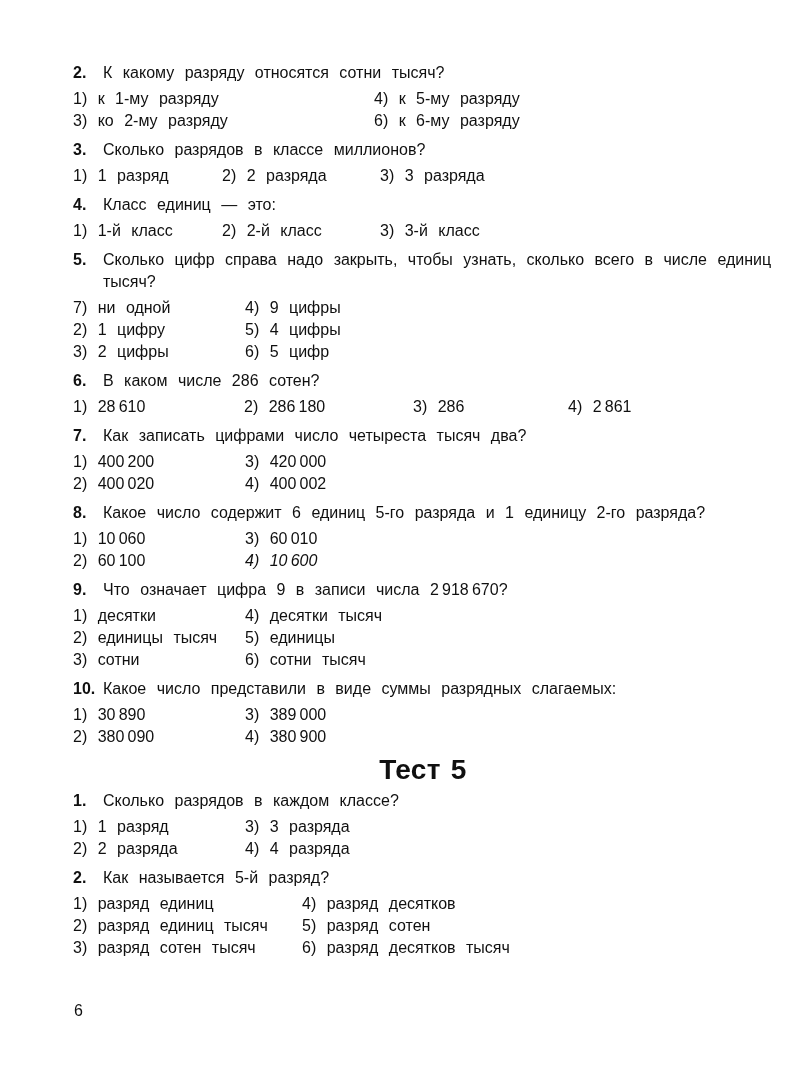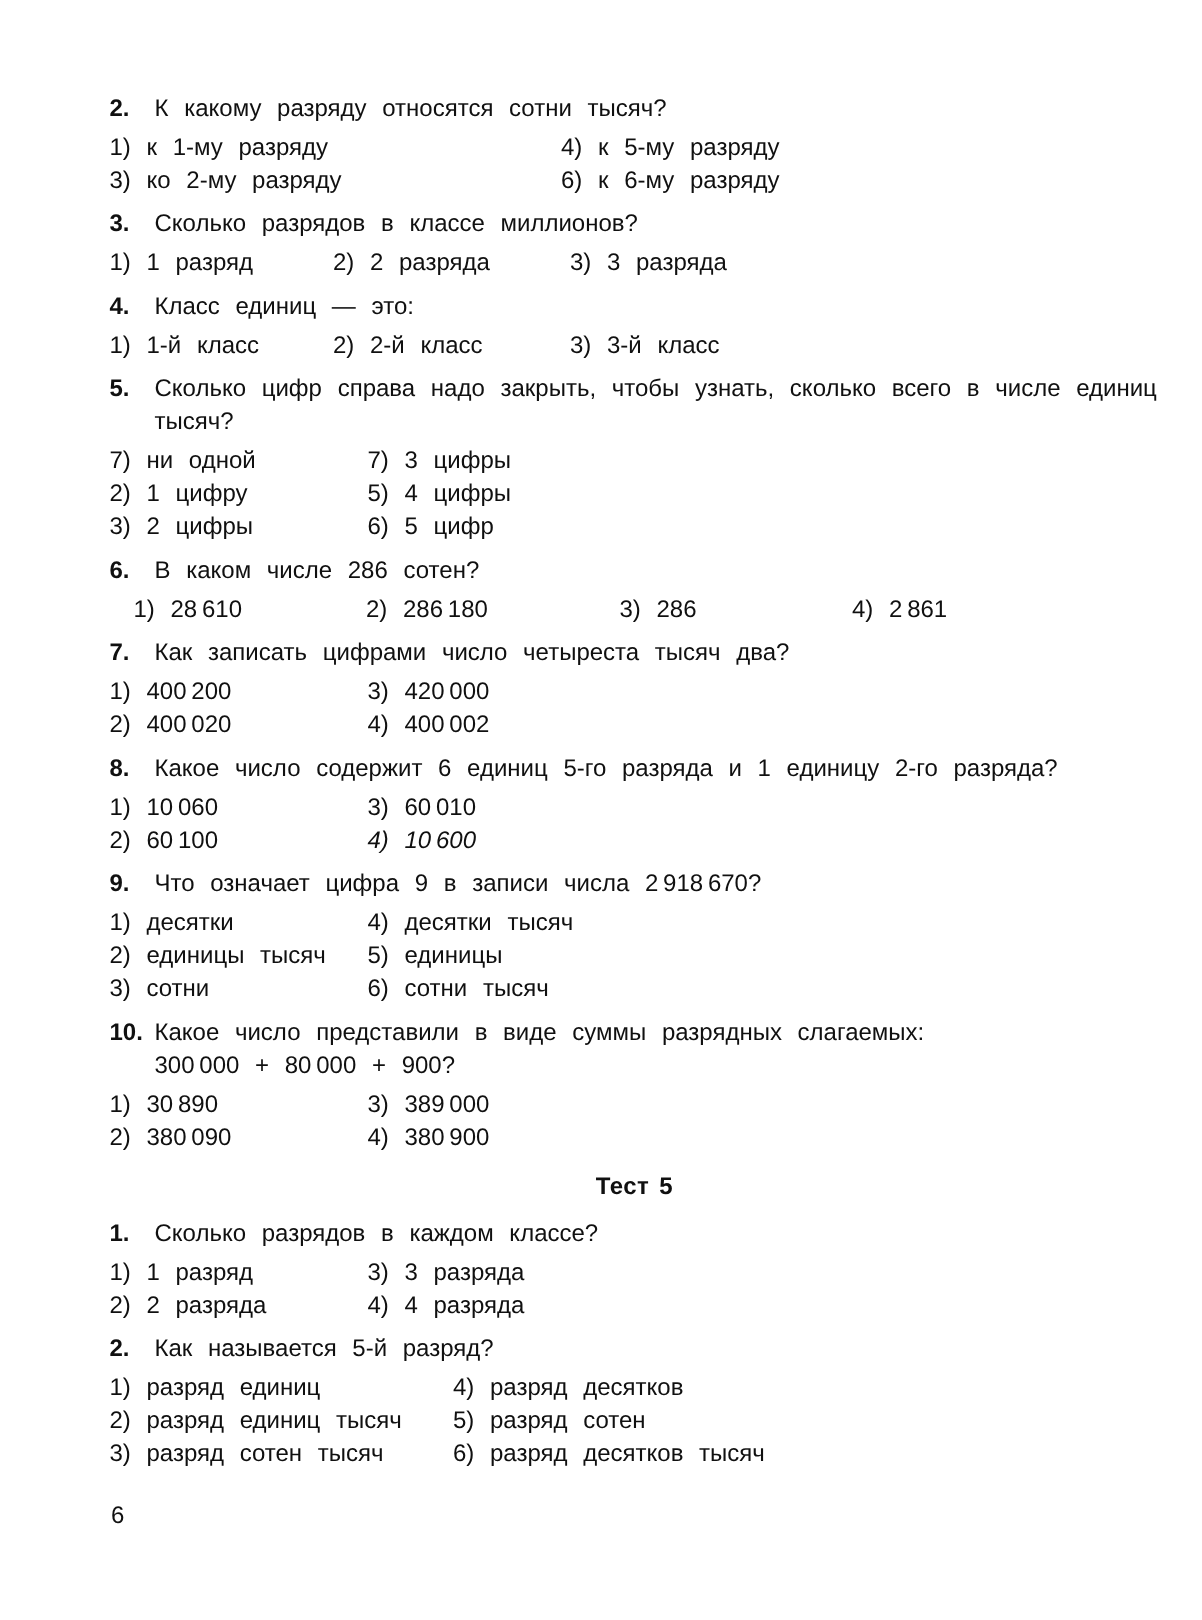--- a/index.html
+++ b/index.html
@@ -17,21 +17,21 @@
     left:73px;top:62px;
     width:700px;
   }
   .question{margin-bottom:7px;}
   .q-text{position:relative;padding-left:30px;margin-bottom:4px;}
   .q-line{position:relative;line-height:22px;word-spacing:6px;white-space:nowrap;}
   .q-num{position:absolute;left:-30px;top:0;font-weight:700;word-spacing:normal;}
   .opt-row{position:relative;height:22px;line-height:22px;}
   .opt{position:absolute;top:0;white-space:nowrap;word-spacing:6px;}
   .test-header{
-    font-weight:700;font-size:16px;line-height:28px;
+    font-weight:700;font-size:28px;line-height:28px;
     text-align:center;margin:8px 0 6px 0;letter-spacing:0.3px;
     word-spacing:2px;
   }
   .page-number{position:absolute;left:74px;top:1000px;line-height:22px;}
 </style>
 </head>
 <body>
 
 <div class="page">
   <div id="content">
@@ -68,37 +68,37 @@
           <span class="opt" style="left: 307px;">3) 3-й класс</span>
         </div>
       </div>
       <div class="question">
         <div class="q-text">
           <div class="q-line"><span class="q-num">5.</span><span>Сколько цифр справа надо закрыть, чтобы узнать, сколько всего в числе единиц</span></div>
           <div class="q-line">тысяч?</div>
         </div>
         <div class="opt-row">
           <span class="opt" style="left: 0px;">7) ни одной</span>
-          <span class="opt" style="left: 172px;">7) 3 цифры</span>
+          <span class="opt" style="left: 172px;">4) 9 цифры</span>
         </div>
         <div class="opt-row">
           <span class="opt" style="left: 0px;">2) 1 цифру</span>
           <span class="opt" style="left: 172px;">5) 4 цифры</span>
         </div>
         <div class="opt-row">
           <span class="opt" style="left: 0px;">3) 2 цифры</span>
           <span class="opt" style="left: 172px;">6) 5 цифр</span>
         </div>
       </div>
       <div class="question">
         <div class="q-text">
           <div class="q-line"><span class="q-num">6.</span><span>В каком числе 286 сотен?</span></div>
         </div>
         <div class="opt-row">
-          <span class="opt" style="left: 16px; text-align: center;">1) 28 610</span>
+          <span class="opt" style="left: 0px; text-align: center;">1) 28 610</span>
           <span class="opt" style="left: 171px;">2) 286 180</span>
           <span class="opt" style="left: 340px;">3) 286</span>
           <span class="opt" style="left: 495px;">4) 2 861</span>
         </div>
       </div>
       <div class="question">
         <div class="q-text">
           <div class="q-line"><span class="q-num">7.</span><span>Как записать цифрами число четыреста тысяч два?</span></div>
         </div>
         <div class="opt-row">
@@ -136,21 +136,20 @@
           <span class="opt" style="left: 172px;">5) единицы</span>
         </div>
         <div class="opt-row">
           <span class="opt" style="left: 0px;">3) сотни</span>
           <span class="opt" style="left: 172px;">6) сотни тысяч</span>
         </div>
       </div>
       <div class="question">
         <div class="q-text">
           <div class="q-line"><span class="q-num">10.</span><span>Какое число представили в виде суммы разрядных слагаемых:</span></div>
-          <div class="q-line">300 000 + 80 000 + 900?</div>
         </div>
         <div class="opt-row">
           <span class="opt" style="left: 0px;">1) 30 890</span>
           <span class="opt" style="left: 172px;">3) 389 000</span>
         </div>
         <div class="opt-row">
           <span class="opt" style="left: 0px;">2) 380 090</span>
           <span class="opt" style="left: 172px;">4) 380 900</span>
         </div>
       </div>

